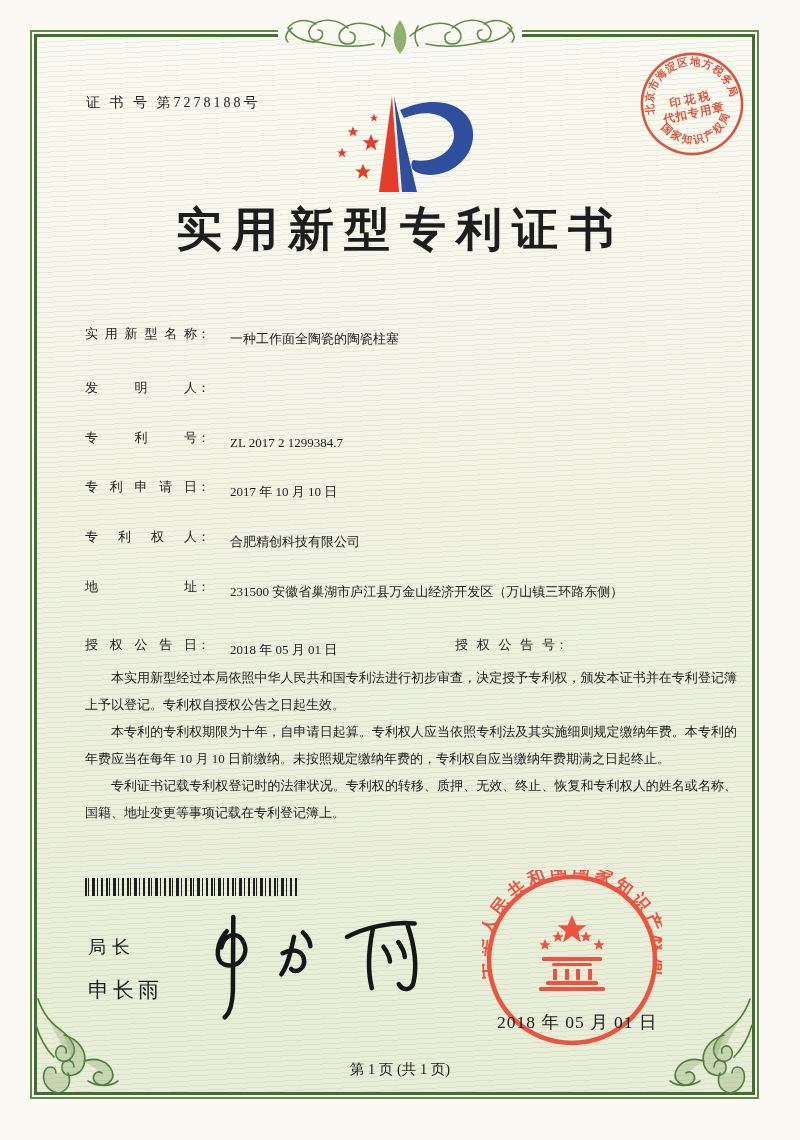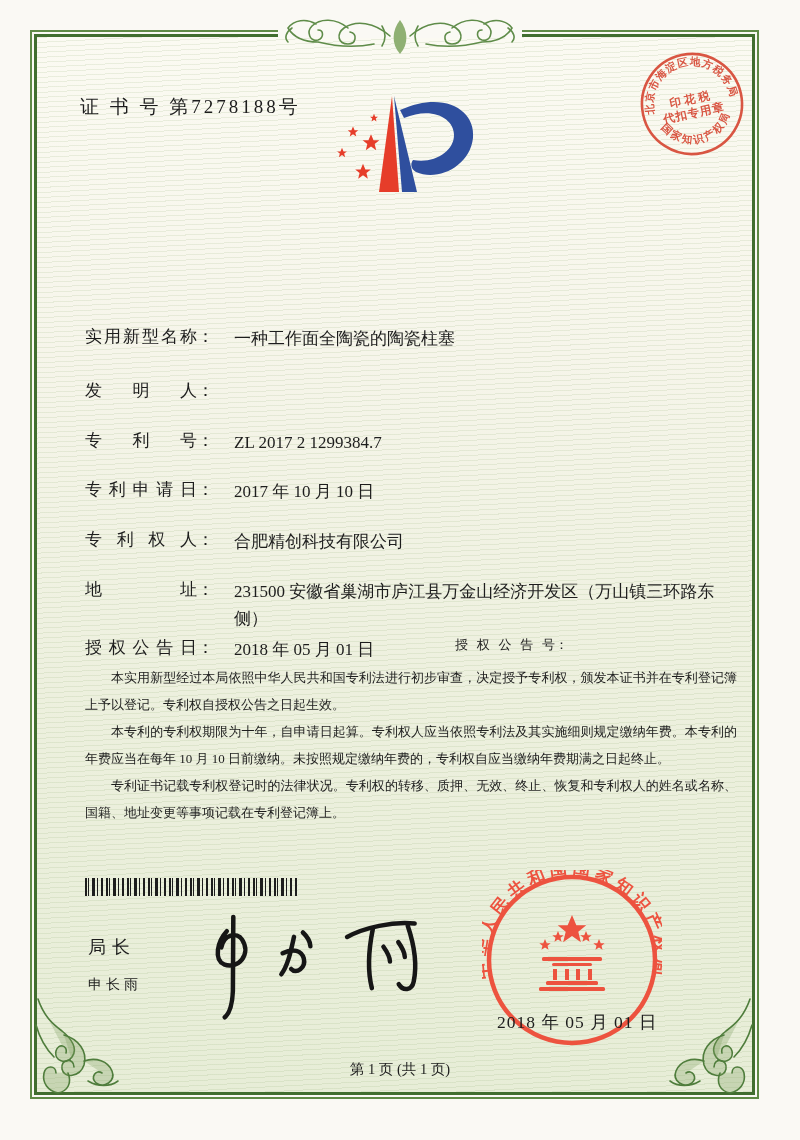--- a/index.html
+++ b/index.html
@@ -7,41 +7,41 @@
         font-family:"Liberation Serif","DejaVu Serif",serif;color:#1d1d1d;}
   
   .frame{position:absolute;left:30px;top:30px;width:729px;height:1069px;
          border:2px solid #5f8a46;box-sizing:border-box;}
   .frame-inner{position:absolute;inset:2px;border:3px solid #416e2f;
          background:
            repeating-linear-gradient(177deg, rgba(141,172,112,.16) 0 1px, rgba(0,0,0,0) 1px 5px),
            linear-gradient(180deg,#fbfaf2 0%,#f6f5ea 30%,#edf0de 62%,#e7edd7 100%);}
   .content{position:absolute;inset:0;}
 
-  .cert-no{position:absolute;left:80px;top:94px;font-size:19px;letter-spacing:3px;}
+  .cert-no{position:absolute;left:86px;top:94px;font-size:14px;letter-spacing:3px;}
   .title{position:absolute;left:0;top:199px;width:100%;text-align:center;
          font-size:46px;font-weight:bold;letter-spacing:10px;}
 
-  .frow{position:absolute;left:85px;font-size:17px;display:flex;align-items:flex-start;width:650px;}
+  .frow{position:absolute;left:85px;font-size:13px;display:flex;align-items:flex-start;width:650px;}
   .flabel{display:inline-block;width:112px;text-align:justify;text-align-last:justify;flex:none;}
   .colon{flex:none;}
   .fval{flex:1;line-height:27px;margin-left:20px;}
   .frow2{position:absolute;left:455px;font-size:13px;display:flex;width:300px;}
   .flabel2{display:inline-block;width:100px;text-align:justify;text-align-last:justify;flex:none;}
 
   .paras{position:absolute;left:85px;top:664px;width:652px;font-size:13px;line-height:27px;text-align:justify;}
   .paras p{margin:0;text-indent:2em;}
 
   .barcode{position:absolute;left:85px;top:878px;width:213px;height:18px;
     background:repeating-linear-gradient(90deg,#1d1d1d 0 2px,rgba(0,0,0,0) 2px 3px,
       #1d1d1d 3px 4px,rgba(0,0,0,0) 4px 7px,#1d1d1d 7px 10px,rgba(0,0,0,0) 10px 12px,
       #1d1d1d 12px 13px,rgba(0,0,0,0) 13px 16px,#1d1d1d 16px 18px,rgba(0,0,0,0) 18px 21px);}
 
   .director{position:absolute;left:88px;top:935px;font-size:18px;letter-spacing:6px;}
-  .director-name{position:absolute;left:88px;top:976px;font-size:14px;letter-spacing:4px;}
+  .director-name{position:absolute;left:88px;top:976px;font-size:21px;letter-spacing:4px;}
   .signature{position:absolute;left:198px;top:908px;}
   .seal{position:absolute;left:482px;top:870px;opacity:.92;}
   .seal-date{position:absolute;left:497px;top:1010px;font-size:17.5px;letter-spacing:1px;}
   .tax-stamp{position:absolute;left:630px;top:42px;opacity:.88;}
   .logo{position:absolute;left:320px;top:90px;}
   .footer{position:absolute;left:0;top:1060px;width:100%;text-align:center;font-size:14.5px;}
 
   .ornament-top{position:absolute;left:278px;top:12px;}
   .ornament-br{position:absolute;left:660px;top:995px;}
   .ornament-bl{position:absolute;left:32px;top:995px;transform:scaleX(-1);}
@@ -122,20 +122,21 @@
           <textPath href="#taxTop" startOffset="50%" text-anchor="middle">北京市海淀区地方税务局</textPath>
         </text>
         <text font-size="10.5" font-weight="bold" letter-spacing="2">
           <textPath href="#taxBot" startOffset="50%" text-anchor="middle">国家知识产权局</textPath>
         </text>
         <text x="0" y="-1" text-anchor="middle" font-size="11.5" font-weight="bold" letter-spacing="3">印花税</text>
         <text x="0" y="13" text-anchor="middle" font-size="11.5" font-weight="bold" letter-spacing="1">代扣专用章</text>
       </g>
     </svg>
 
+    <div class="title">实用新型专利证书</div>
 
     <div class="frow" style="top:325px">
       <span class="flabel">实用新型名称</span>
         <span class="colon">：</span>
         <span class="fval">一种工作面全陶瓷的陶瓷柱塞</span>
     </div>
     <div class="frow" style="top:379px">
       <span class="flabel">发明人</span>
         <span class="colon">：</span>
     </div>

